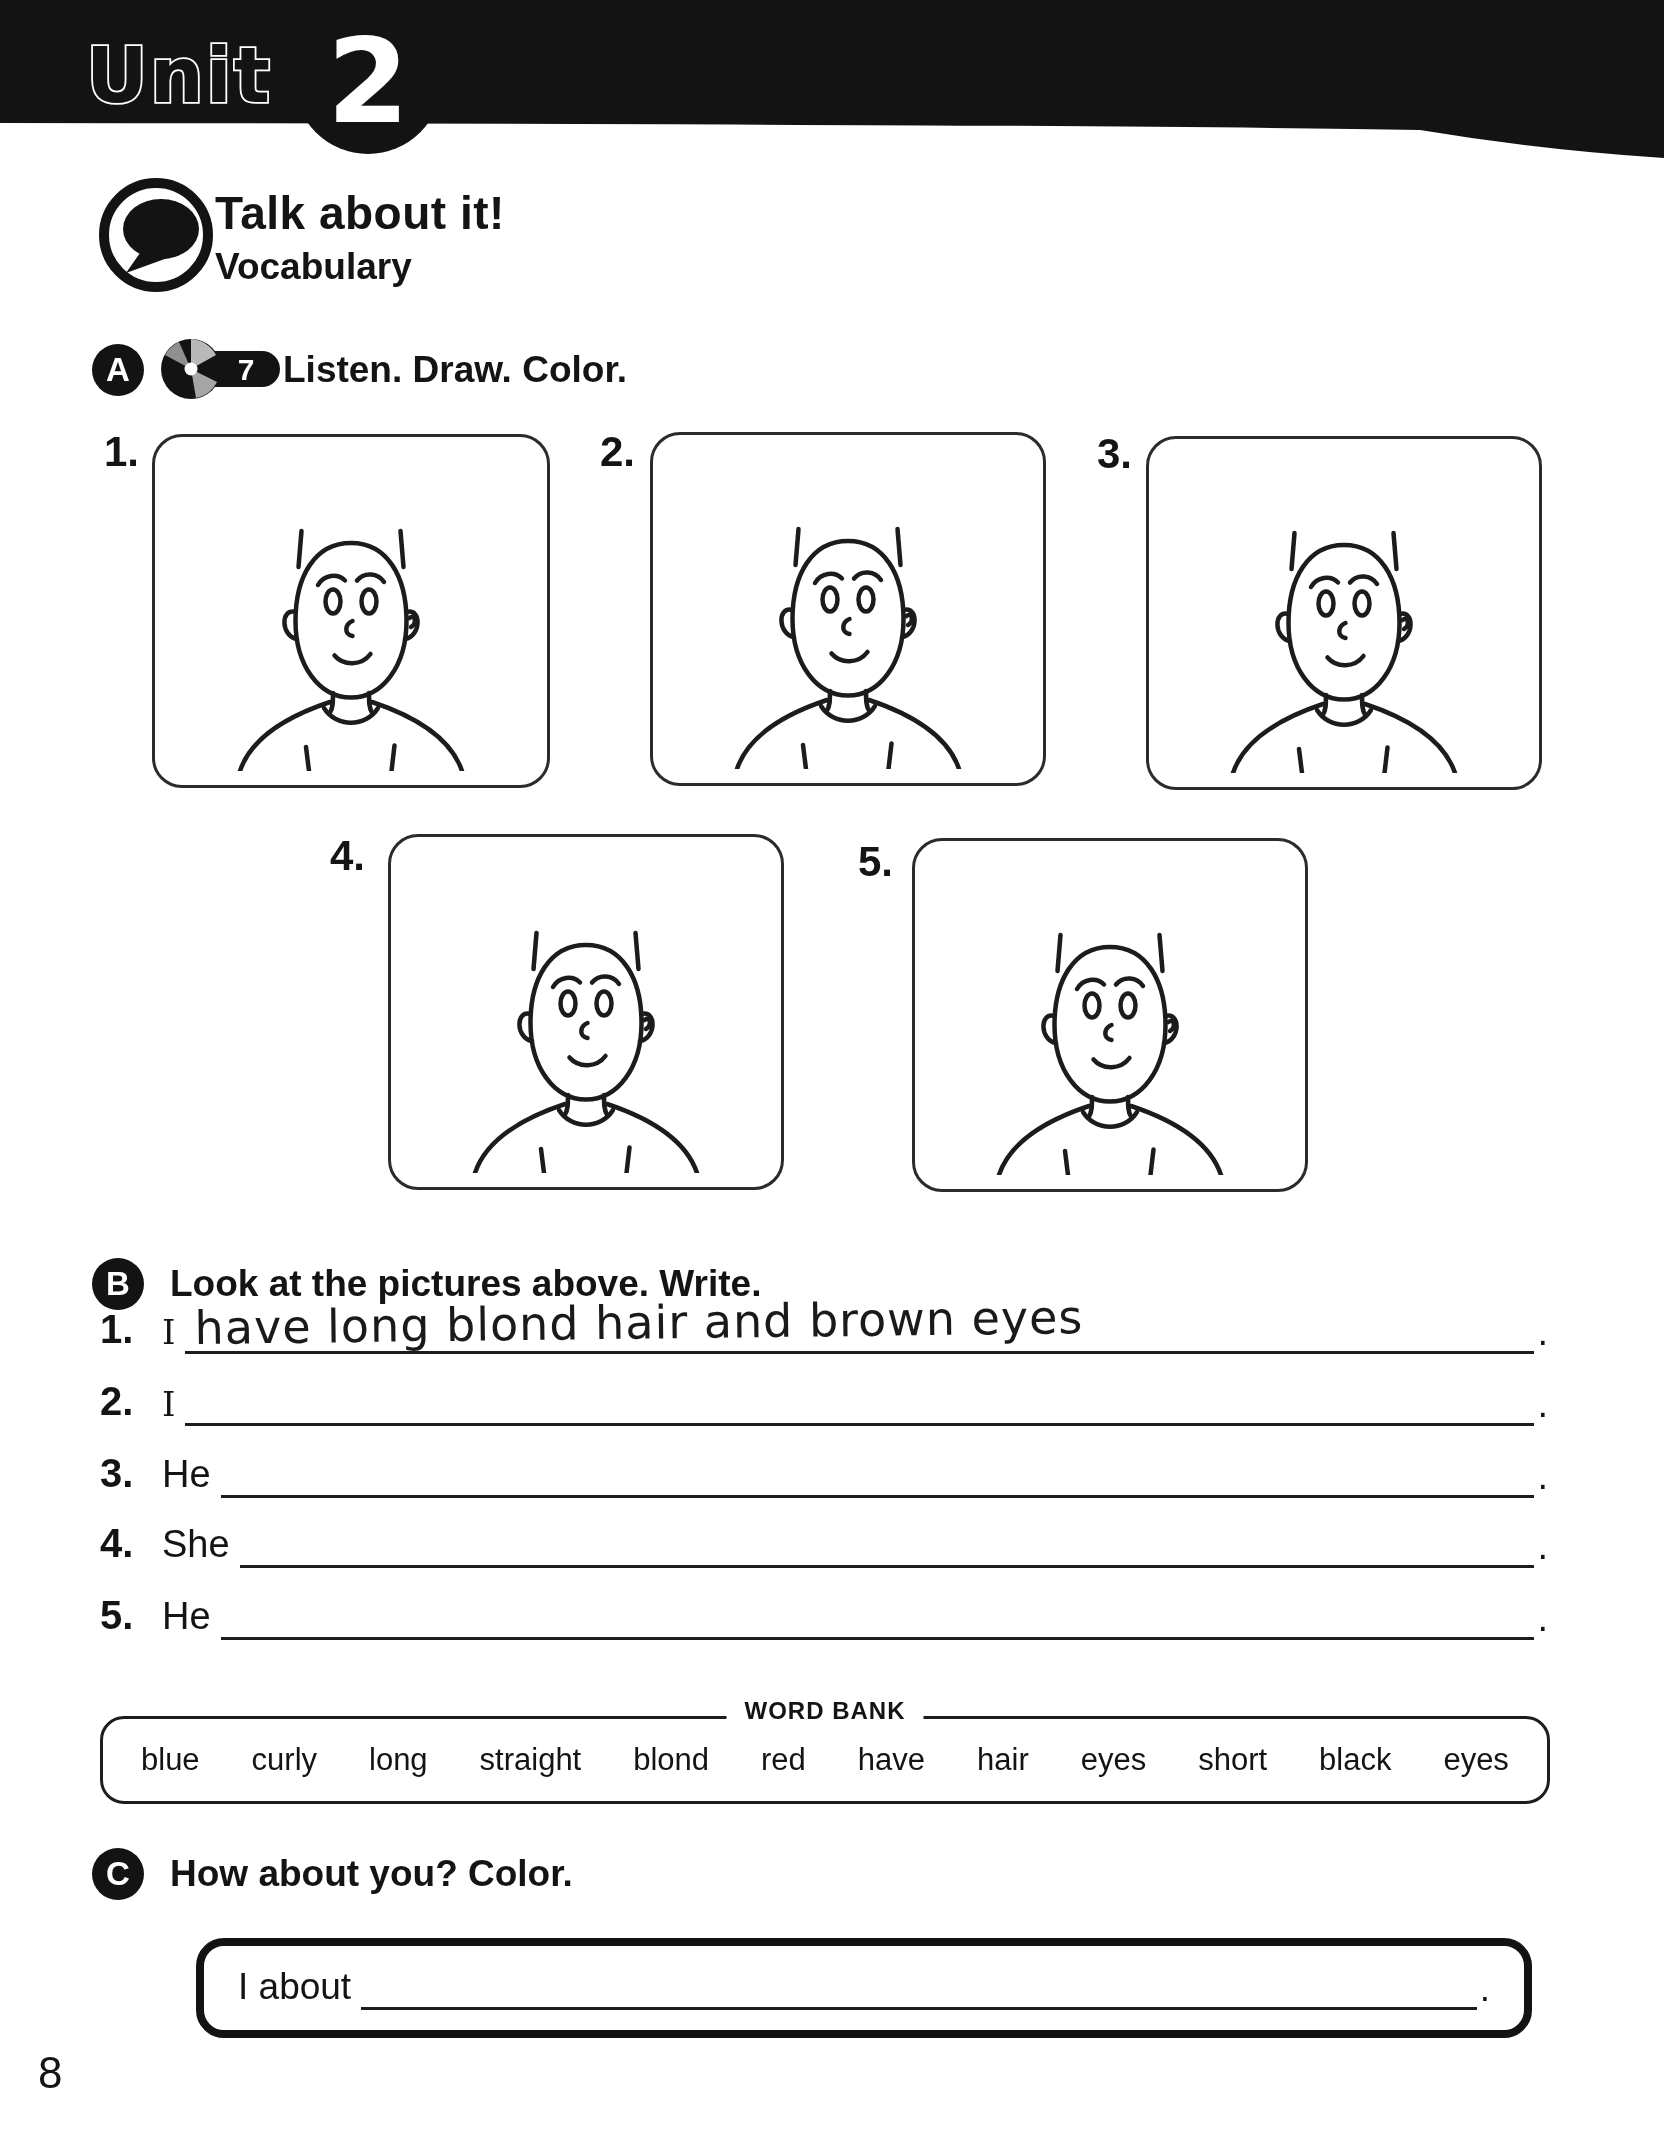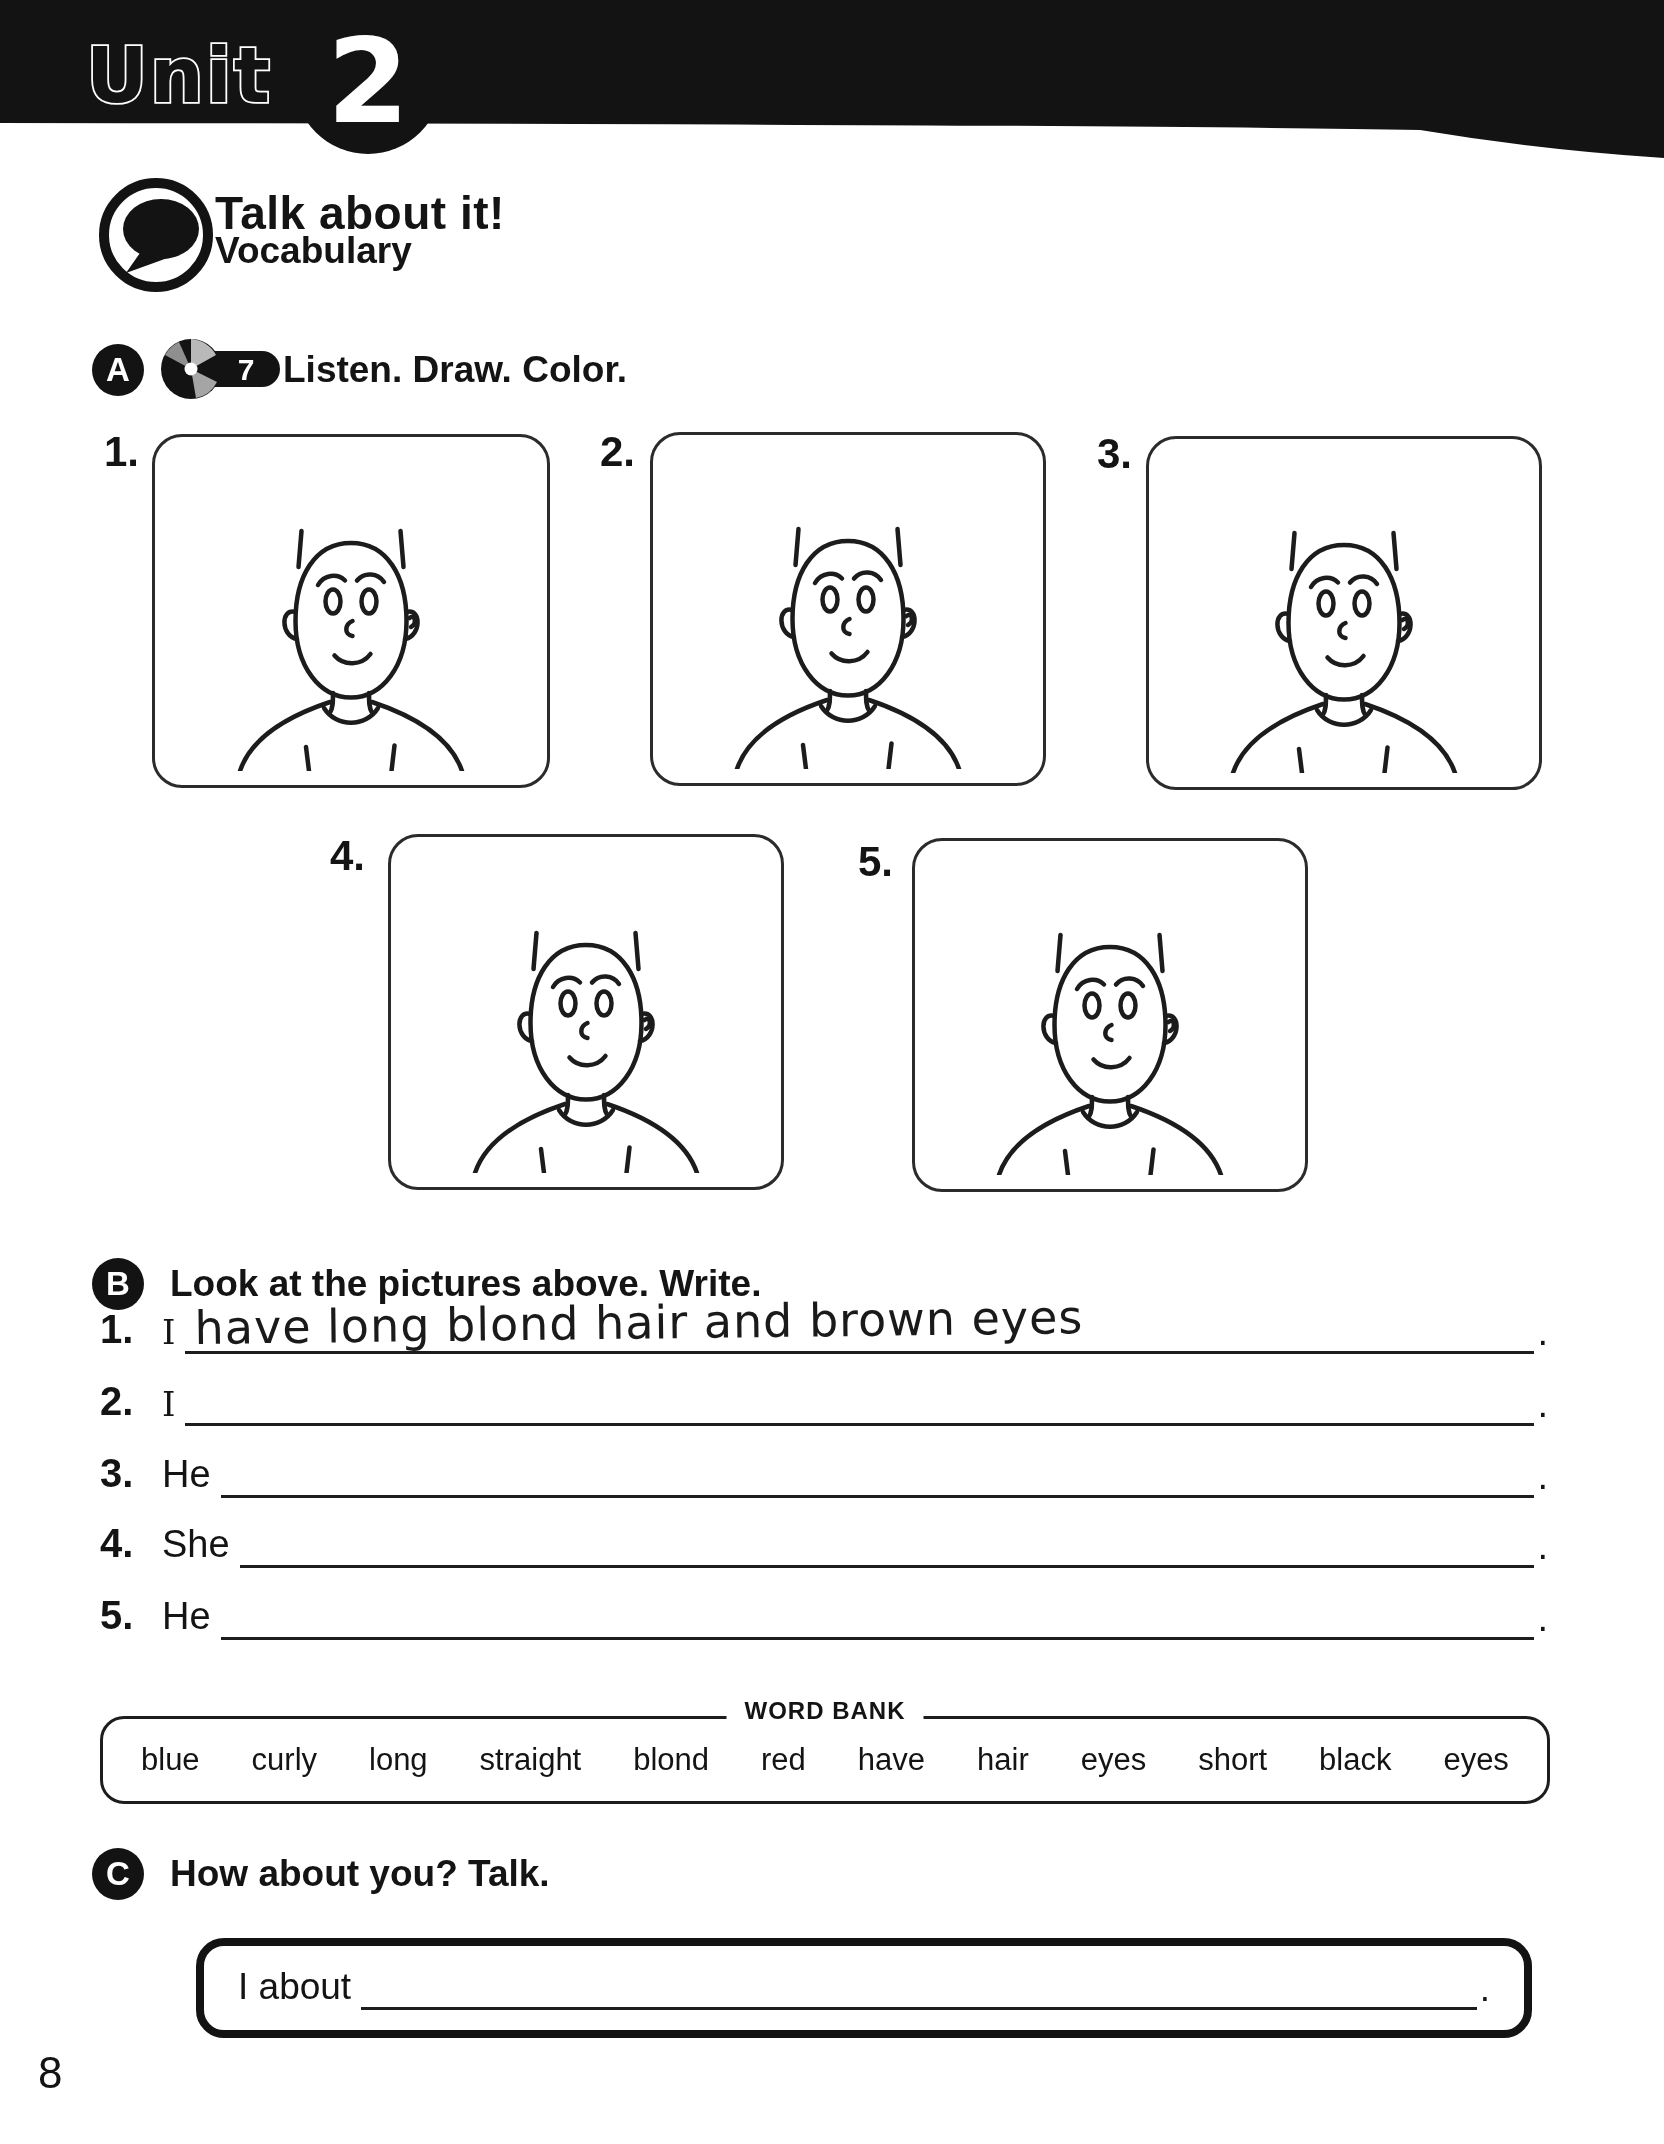--- a/index.html
+++ b/index.html
@@ -7,21 +7,21 @@
     width:1664px;height:2144px;position:relative;background:#ffffff;
     font-family:"Liberation Sans",sans-serif;color:#141414;overflow:hidden;
   }
   .abs{position:absolute;}
 
   
   #banner{left:0;top:0;width:1664px;height:170px;}
 
   
   .h-title{left:215px;top:186px;font-size:46px;font-weight:700;letter-spacing:.5px;}
-  .h-sub{left:215px;top:230px;font-size:37px;font-weight:700;}
+  .h-sub{left:215px;top:246px;font-size:37px;font-weight:700;}
 
   
   .badge{width:52px;height:52px;border-radius:50%;background:#131313;color:#fff;
     display:flex;align-items:center;justify-content:center;
     font-size:33px;font-weight:700;}
 
   
   .sec-head{font-size:37px;font-weight:700;line-height:52px;}
 
   
@@ -286,21 +286,21 @@
     <span>have</span>
     <span>hair</span>
     <span>eyes</span>
     <span>short</span>
     <span>black</span>
     <span>eyes</span>
   </div>
 </div>
 
 <div class="abs badge" style="left:92px;top:1848px;">C</div>
-<div class="abs sec-head" style="left:170px;top:1848px;">How about you? Talk.</div>
+<div class="abs sec-head" style="left:170px;top:1848px;">How about you? Color.</div>
 
 <div id="cbox" class="abs">
   <span class="c-prompt">I about</span>
   <span class="c-line"></span>
   <span class="c-period">.</span>
 </div>
 
 <div id="pagenum" class="abs">8</div>
 
 </body></html>

